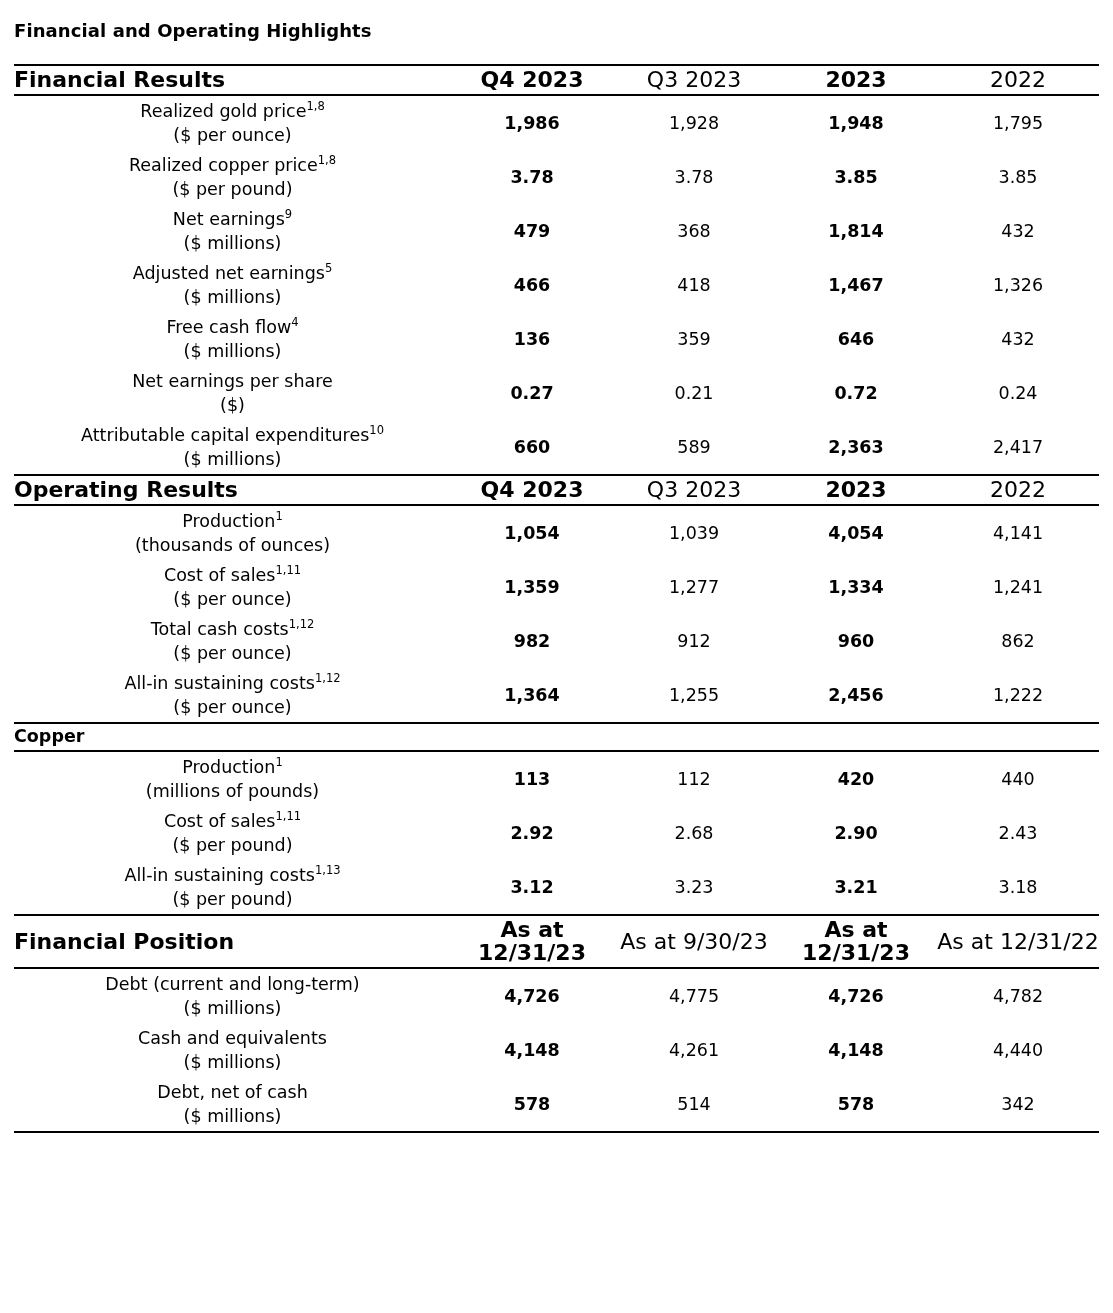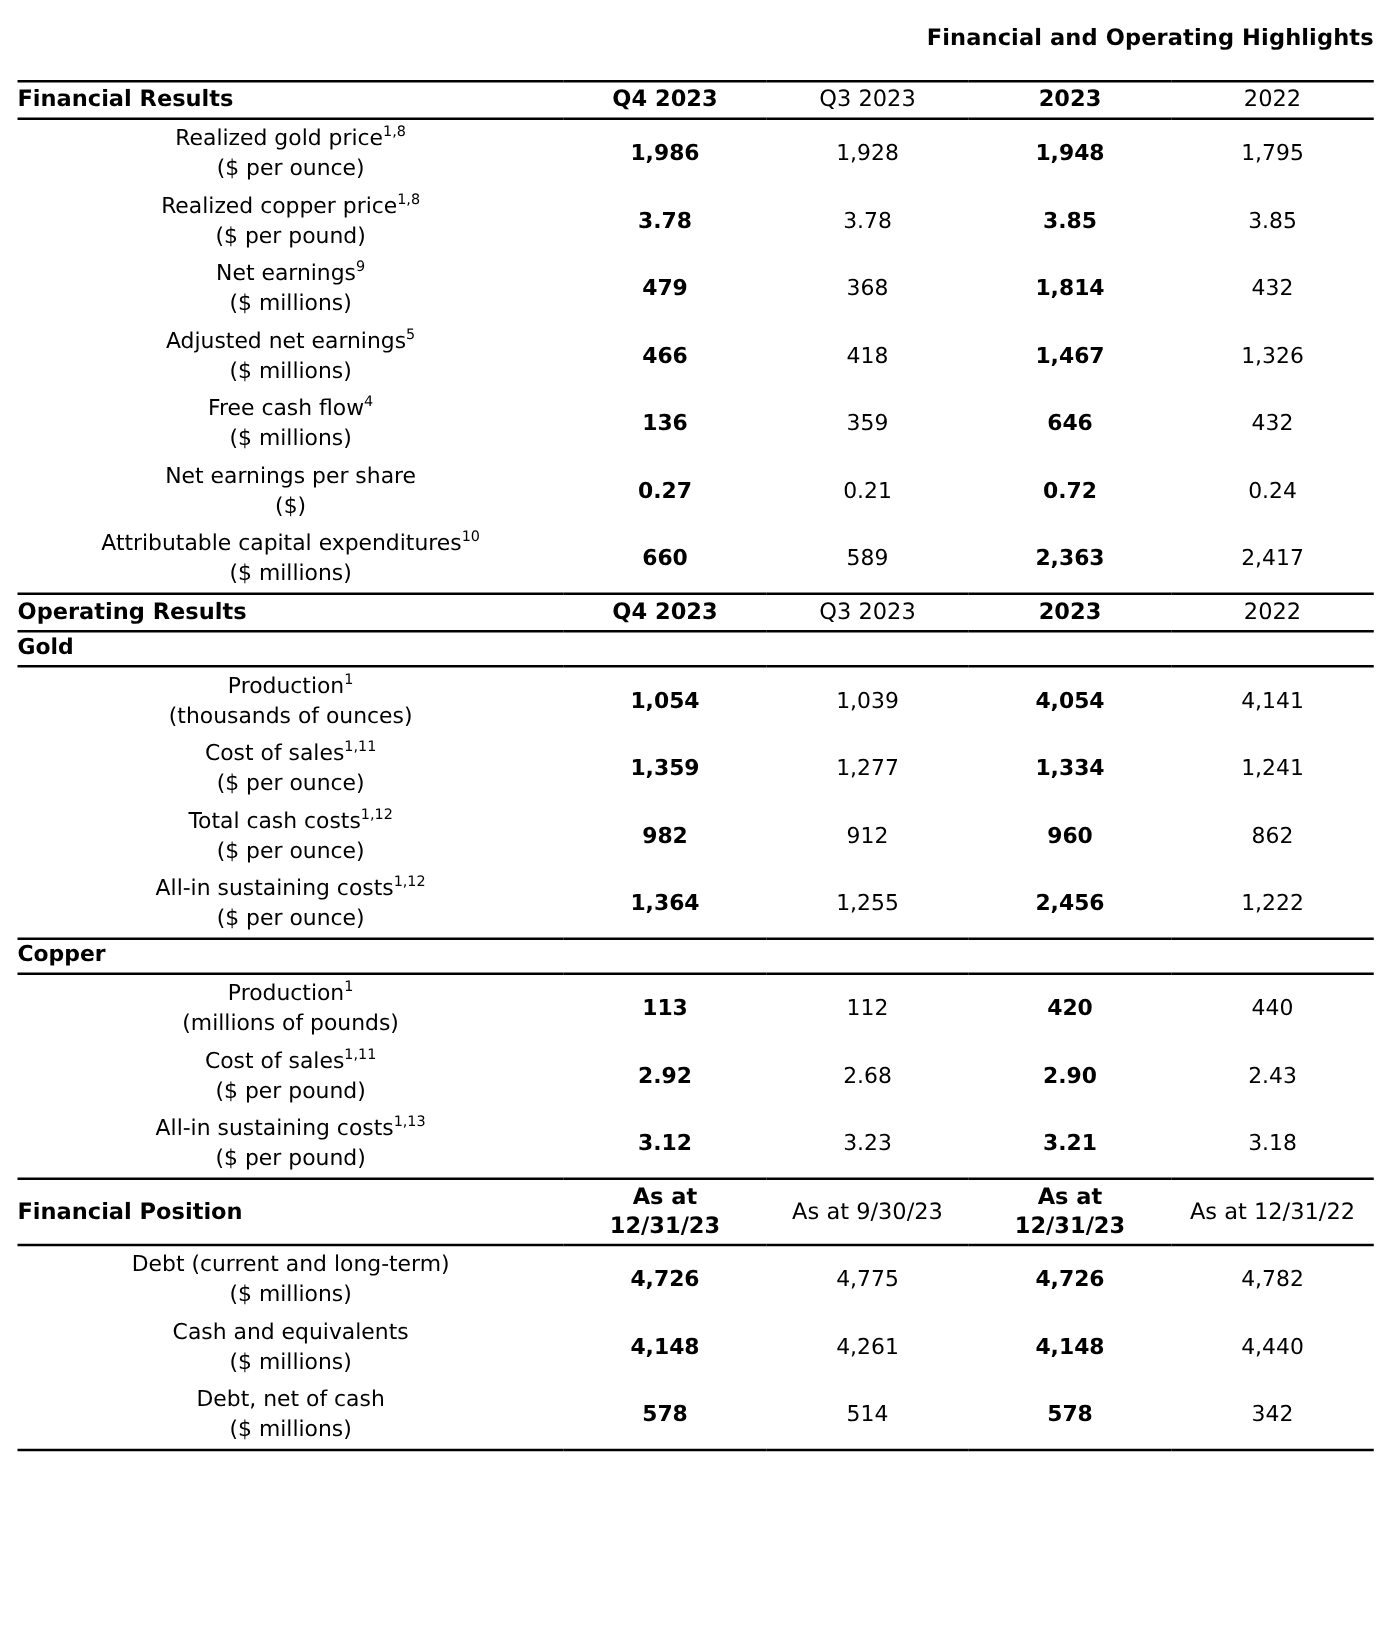--- a/index.html
+++ b/index.html
@@ -2,36 +2,36 @@
 <html><head>
 <meta charset="utf-8">
 <style>
   html, body { margin:0; padding:0; background:#ffffff; }
   body {
     width:1113px; height:1313px; overflow:hidden;
     font-family:"DejaVu Sans","Liberation Sans",sans-serif;
     color:#000000; -webkit-font-smoothing:antialiased;
   }
   .page { padding:12px 14px 0 14px; }
-  .doc-title { font-size:18px; font-weight:bold; margin:8px 0 12px 0; letter-spacing:0.1px;text-align:right; }
+  .doc-title { font-size:18px; font-weight:bold; margin:8px 0 12px 0; letter-spacing:0.1px; }
 
   table.highlights {
     border-collapse:collapse; table-layout:fixed;
     width:1085px; margin-top:23px;
     border-bottom:2.5px solid #000;
   }
   col.c-label { width:437px; }
   col.c-num   { width:162px; }
 
   td { vertical-align:middle; }
 
   
   .section-row td {
     border-top:2.5px solid #000; border-bottom:2.5px solid #000;
-    font-size:18px; padding:2px 0 3px 0; line-height:23px;
+    font-size:22px; padding:2px 0 3px 0; line-height:23px;
   }
   .section-row td.section-name { font-weight:bold; text-align:left; }
   .section-row td.col-head { text-align:center; font-weight:bold; }
   .section-row td.col-head.regular { font-weight:normal; }
 
   
   .group-row td {
     border-top:2.5px solid #000; border-bottom:2px solid #000;
     font-size:17.5px; font-weight:bold; padding:1px 0 2px 0; line-height:23px;
   }
@@ -135,23 +135,20 @@
           <td class="num-cell bold">2,363</td>
           <td class="num-cell">2,417</td>
         </tr>
         <tr class="section-row">
           <td class="section-name">Operating Results</td>
           <td class="col-head"><span>Q4 2023</span></td>
           <td class="col-head regular"><span>Q3 2023</span></td>
           <td class="col-head"><span>2023</span></td>
           <td class="col-head regular"><span>2022</span></td>
         </tr>
-        <tr class="group-row">
-          <td colspan="5">Gold</td>
-        </tr>
         <tr class="data-row">
           <td class="label-cell">
             <div><span>Production</span><sup>1</sup></div>
             <div>(thousands of ounces)</div>
           </td>
           <td class="num-cell bold">1,054</td>
           <td class="num-cell">1,039</td>
           <td class="num-cell bold">4,054</td>
           <td class="num-cell">4,141</td>
         </tr>

